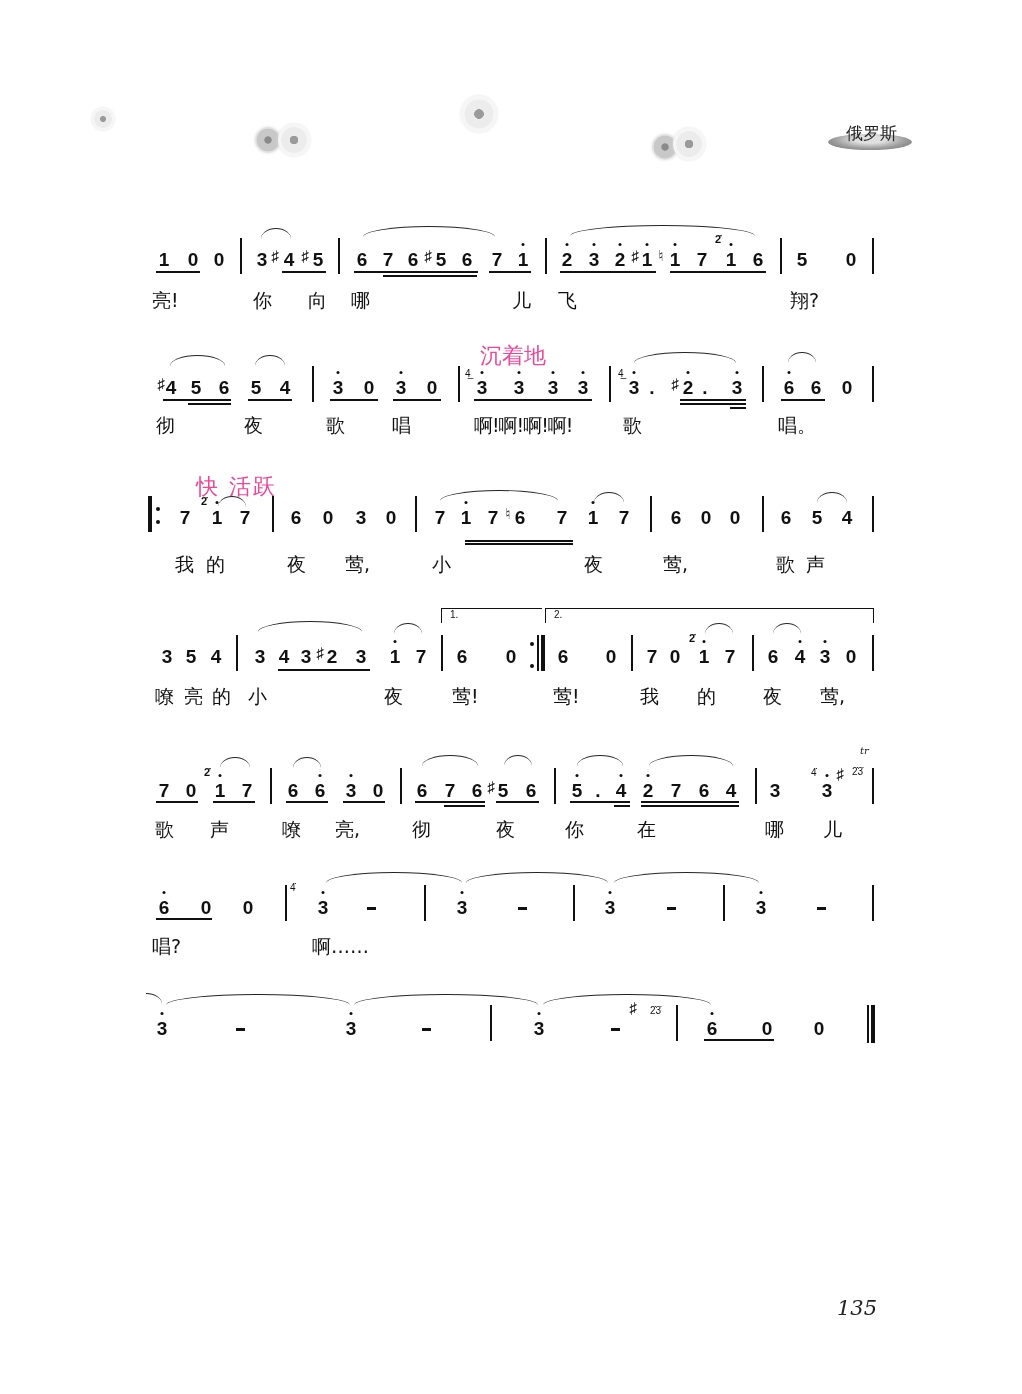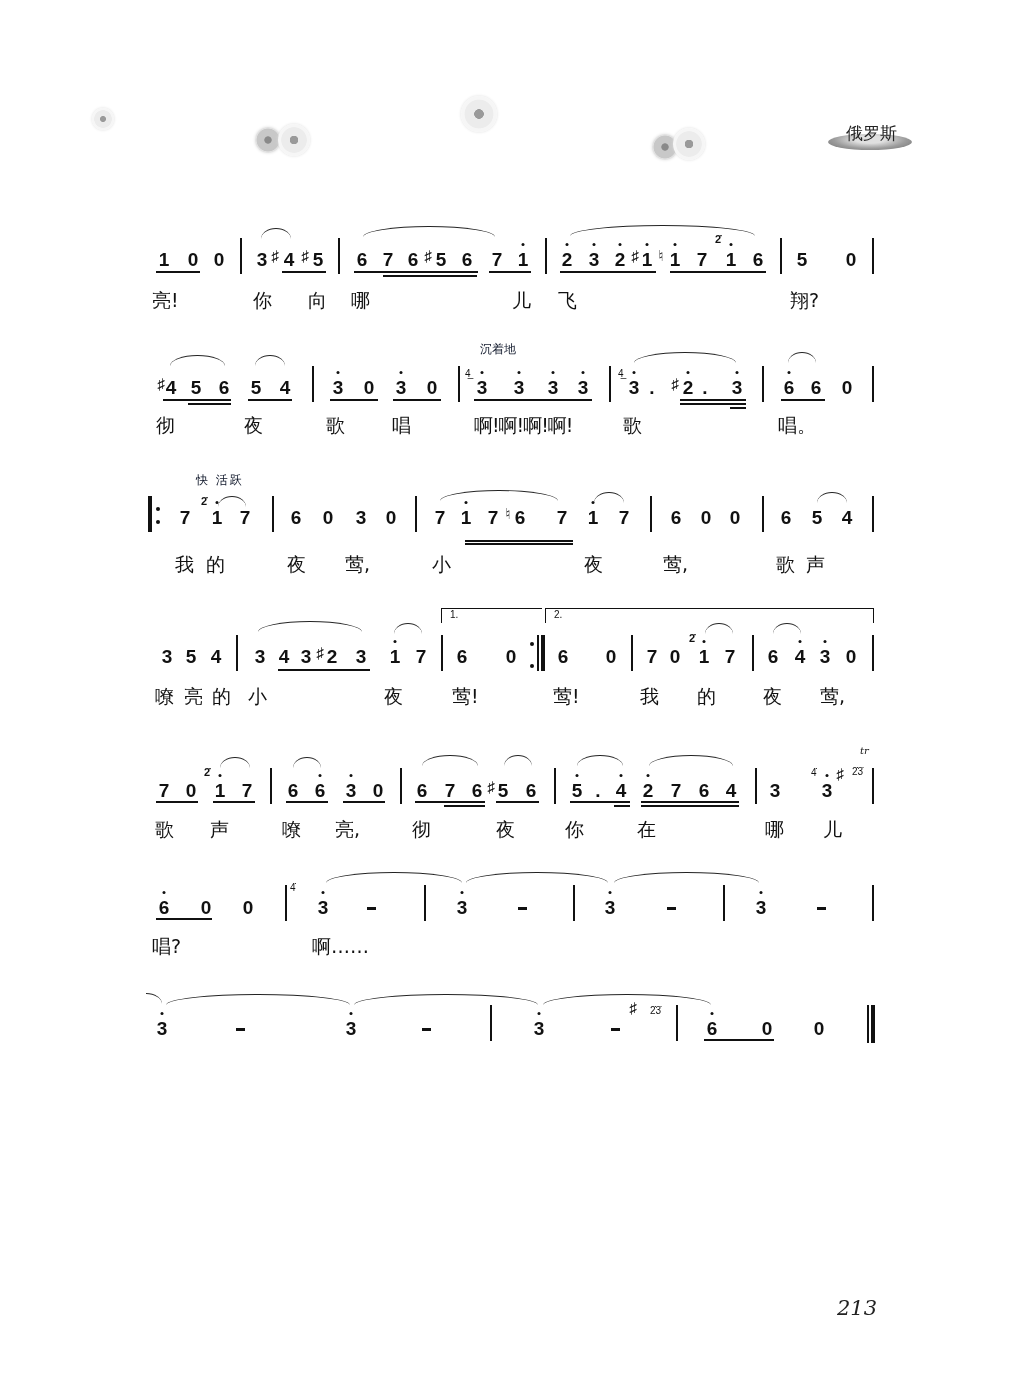--- a/index.html
+++ b/index.html
@@ -21,21 +21,21 @@
   .n { position: absolute; font-weight: bold; font-size: 19px; line-height: 20px; transform: translateX(-50%);
        font-family: "Liberation Sans", sans-serif; }
   .dot-a { position: absolute; width: 3px; height: 3px; background: #111; border-radius: 50%; transform: translateX(-50%); }
   .acc { position: absolute; font-size: 15px; line-height: 15px; font-weight: bold; transform: translateX(-50%); }
   .u1 { position: absolute; height: 1.5px; background: #111; }
   .bar { position: absolute; width: 1.5px; background: #111; }
   .bar.thick { width: 4px; }
   .slur { position: absolute; border-top: 1.4px solid #222; border-radius: 50% 50% 0 0 / 100% 100% 0 0; height: 10px; }
   .ly { position: absolute; font-family: "DejaVu Sans", sans-serif; font-size: 19px; line-height: 22px; color: #111;
         white-space: nowrap; }
-  .expr { position: absolute; font-family: "DejaVu Sans", sans-serif; font-size: 12px; color: #0f172a; white-space: nowrap; }
+  .expr { position: absolute; font-family: "DejaVu Sans", sans-serif; font-size: 22px; color: #ec4899; white-space: nowrap; }
   .small { position: absolute; font-size: 11px; font-weight: bold; line-height: 11px; }
   .tiny { position: absolute; font-size: 10px; line-height: 10px; }
   .volta { position: absolute; border-top: 1.2px solid #111; border-left: 1.2px solid #111; height: 14px; }
   .volta.end { border-right: 1.2px solid #111; }
   .volta span { position: absolute; left: 8px; top: 0; font-size: 10px; }
   .repdot { position: absolute; width: 4px; height: 4px; background: #111; border-radius: 50%; }
   .pagenum { position: absolute; left: 837px; top: 1296px; font-family: "DejaVu Serif", serif; font-style: italic;
              font-size: 21px; color: #222; }
   .dash { position: absolute; width: 9px; height: 3px; background: #111; }
 </style>
@@ -424,14 +424,14 @@
     <span class="n" style="left:767px;top:1019px">0</span>
     <div class="u1" style="left:704px;top:1039px;width:70px"></div>
     <span class="n" style="left:819px;top:1019px">0</span>
     <div class="bar" style="left:867px;top:1005px;height:38px"></div>
     <div class="bar thick" style="left:871px;top:1005px;height:38px"></div>
     <div class="slur" style="left:166px;top:994px;width:184px"></div>
     <div class="slur" style="left:354px;top:994px;width:184px"></div>
     <div class="slur" style="left:543px;top:994px;width:168px"></div>
   </div>
 
-  <div class="pagenum">213</div>
+  <div class="pagenum">135</div>
 </div>
 
 </body></html>

